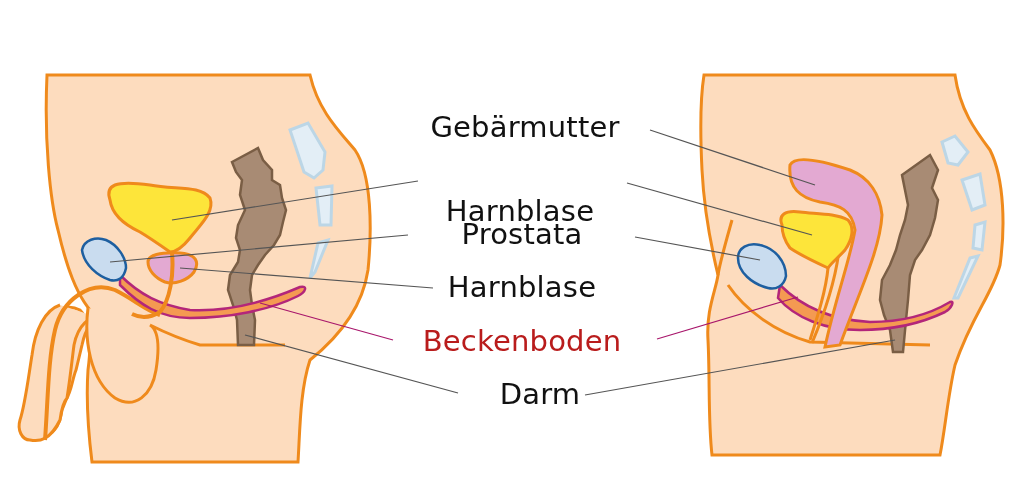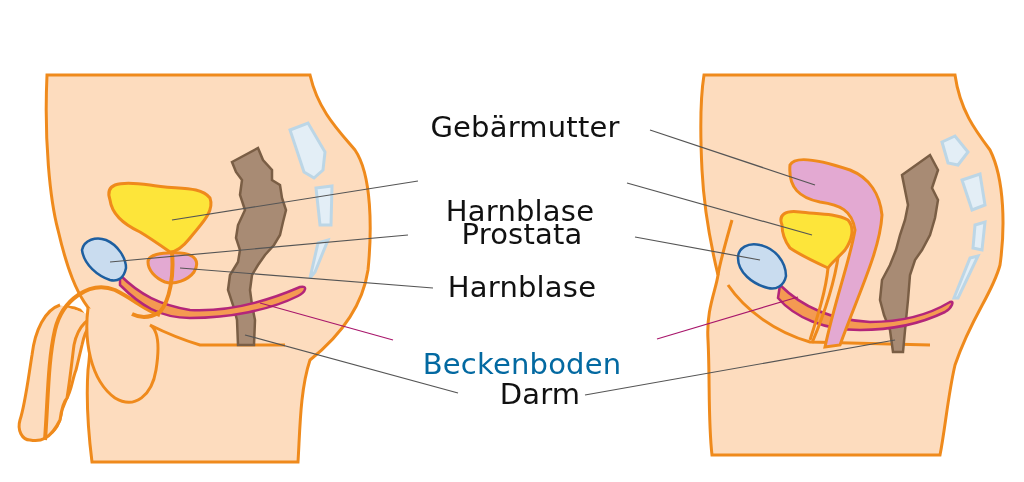--- a/index.html
+++ b/index.html
@@ -1,19 +1,19 @@
 <!DOCTYPE html>
 <html><head>
 <meta charset="utf-8">
 <style>
   html, body { margin: 0; padding: 0; background: #ffffff; }
   body { width: 1024px; height: 482px; overflow: hidden; position: relative; font-family: "DejaVu Sans", sans-serif; }
   .diagram { position: absolute; left: 0; top: 0; width: 836px; height: 482px; }
   .label { position: absolute; font-size: 29px; color: #111111; white-space: nowrap; letter-spacing: 0.2px; transform: translateX(-50%); }
-  .label.accent { color: #0369a1; margin-top: 23px; }
+  .label.accent { color: #b91c1c; }
 </style>
 </head>
 <body>
 
 <div class="diagram">
   <svg width="1024" height="482" viewBox="0 0 1024 482" xmlns="http://www.w3.org/2000/svg">
 
     <g>
 
       <path d="M47,75 L310,75 C318,110 338,130 355,150 C372,175 372,230 368,270 C362,310 335,340 310,360 C300,390 300,430 298,462 L92,462 C88,430 86,400 88,370 C92,340 90,320 80,310 C60,300 40,320 35,360 C32,390 30,420 40,432 C52,440 60,425 62,410 L66,400 C72,390 72,380 76,370 L82,345 C86,325 96,318 98,318 C76,300 65,260 58,230 C50,200 44,140 47,75 Z" fill="#fddcbe" stroke="#ef8a1c" stroke-width="3"></path>

